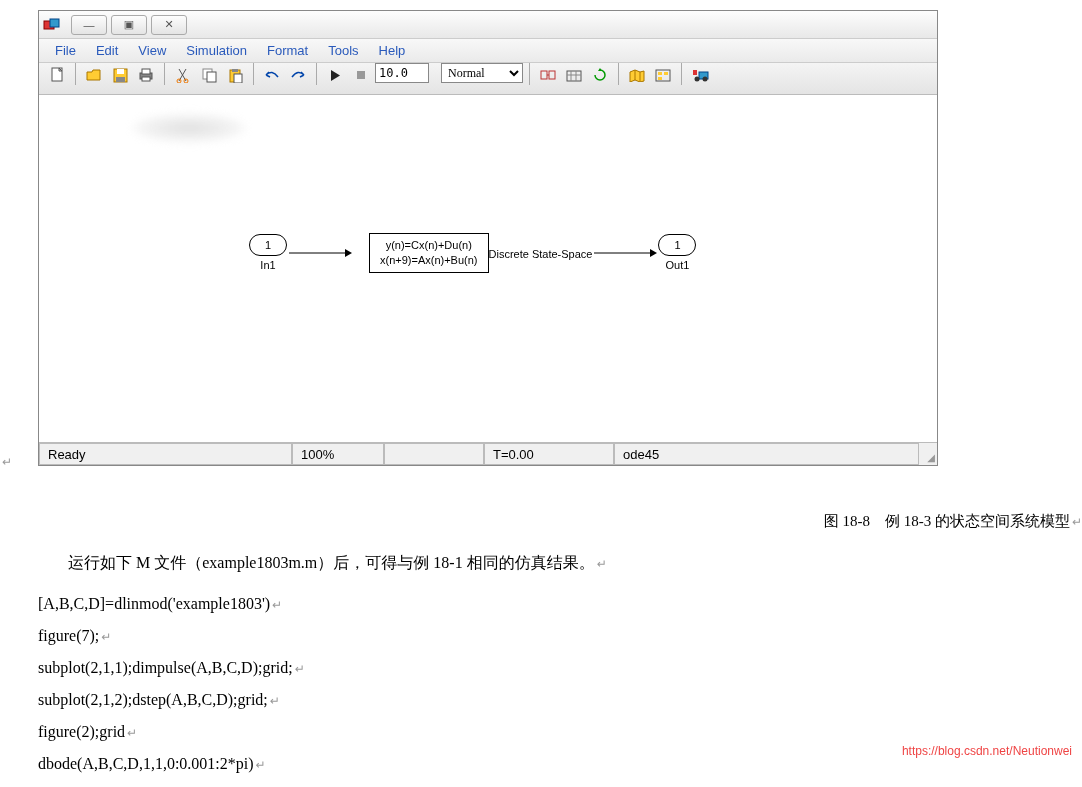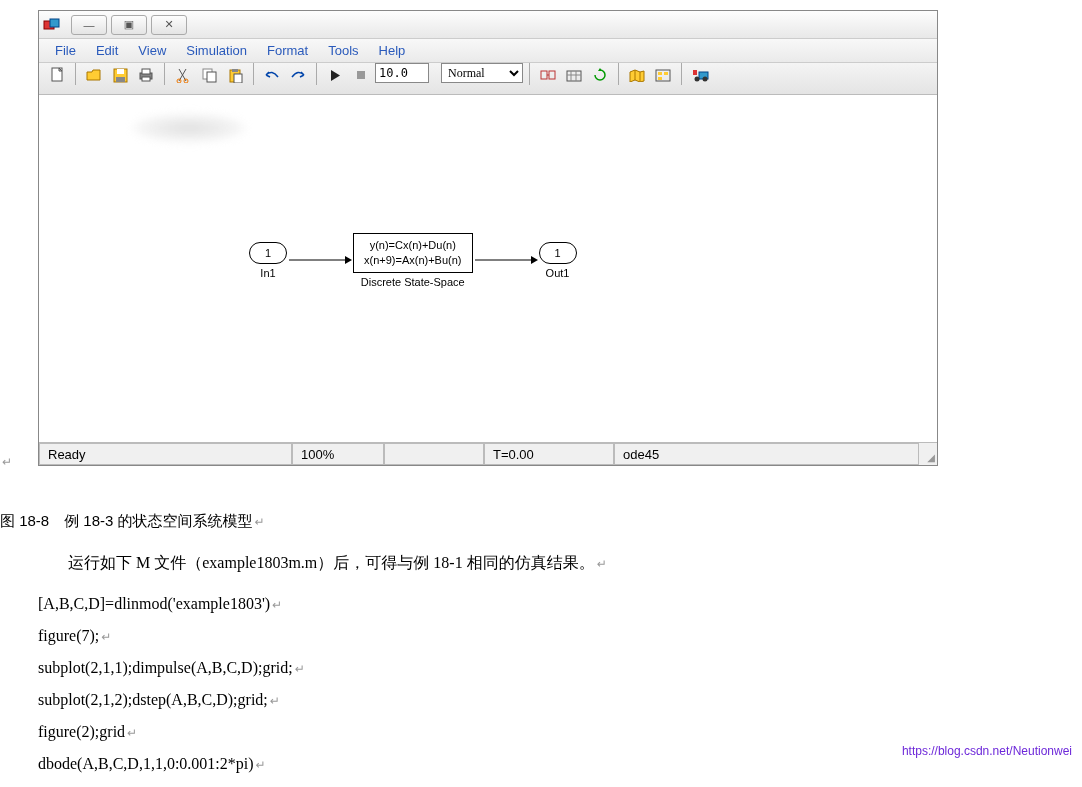--- a/index.html
+++ b/index.html
@@ -17,32 +17,32 @@
 .sep { width: 1px; height: 22px; background: #aaa; margin: 0 4px; }
 .tool-input { width: 54px; height: 20px; border: 1px solid #888; font-family: monospace; font-size: 12px; padding: 0 3px; background: #fff; }
 .tool-select { height: 20px; border: 1px solid #888; font-family: Liberation Serif, serif; font-size: 12px; background: #fff; width: 82px; padding: 0 2px; }
 .canvas { background: #fff; height: 348px; border-bottom: 1px solid #bbb; position: relative; }
 .diagram { position: absolute; top: 138px; left: 210px; display: flex; align-items: center; }
 .port-block { display: flex; flex-direction: column; align-items: center; }
 .port-shape { width: 38px; height: 22px; border: 1px solid #000; border-radius: 11px; display: flex; align-items: center; justify-content: center; font-size: 11px; background: #fff; }
 .port-label { font-size: 11px; margin-top: 3px; }
 .arrow { width: 62px; height: 2px; position: relative; margin: 0 2px; }
 .arrow svg { position: absolute; top: -8px; left: 0; }
-.state-block { display: flex; flex-direction: column; align-items: center; }
+.state-block { display: flex; flex-direction: row; align-items: center; margin-left: 16px; }
 .state-box { border: 1px solid #000; padding: 4px 10px; background: #fff; text-align: center; font-size: 11px; line-height: 1.35; }
 .state-label { font-size: 11px; margin-top: 3px; }
 .statusbar { display: flex; height: 22px; background: #f0f0f0; font-size: 13px; }
 .status-cell { border: 1px solid #bbb; padding: 0 8px; display: flex; align-items: center; }
 .sc1 { width: 253px; } .sc2 { width: 92px; } .sc3 { width: 100px; } .sc4 { width: 130px; } .sc5 { flex: 1; }
 .resize-grip { width: 18px; display:flex; align-items:flex-end; justify-content:flex-end; padding:2px; color:#999; font-size:10px;}
-.caption { text-align: left; font-size: 15px; margin-top: 28px; font-family: Liberation Sans, sans-serif; }
+.caption { text-align: right; font-size: 15px; margin-top: 28px; font-family: Liberation Serif, serif; }
 .desc { font-size: 16px; margin: 22px 0 14px 68px; font-family: SimSun, serif; }
 .code { font-size: 16px; margin-left: 38px; line-height: 2.0; font-family: "Times New Roman", SimSun, serif; }
 .return-sym { color: #999; font-size: 12px; margin-left: 2px; }
-.watermark { position: absolute; right: 10px; bottom: 22px; color: #6d28d9; font-size: 12px; }
+.watermark { position: absolute; right: 10px; bottom: 22px; color: #ef4444; font-size: 12px; }
 .page-wrap { position: relative; }
 .smudge { position:absolute; top:18px; left:90px; width:120px; height:30px; background: radial-gradient(#ccc,#eee 60%,transparent 70%); filter: blur(4px); opacity:0.6;}
 </style>
 </head>
 <body>
 <div class="page-wrap">
 
 
 
 <div class="app-window">

